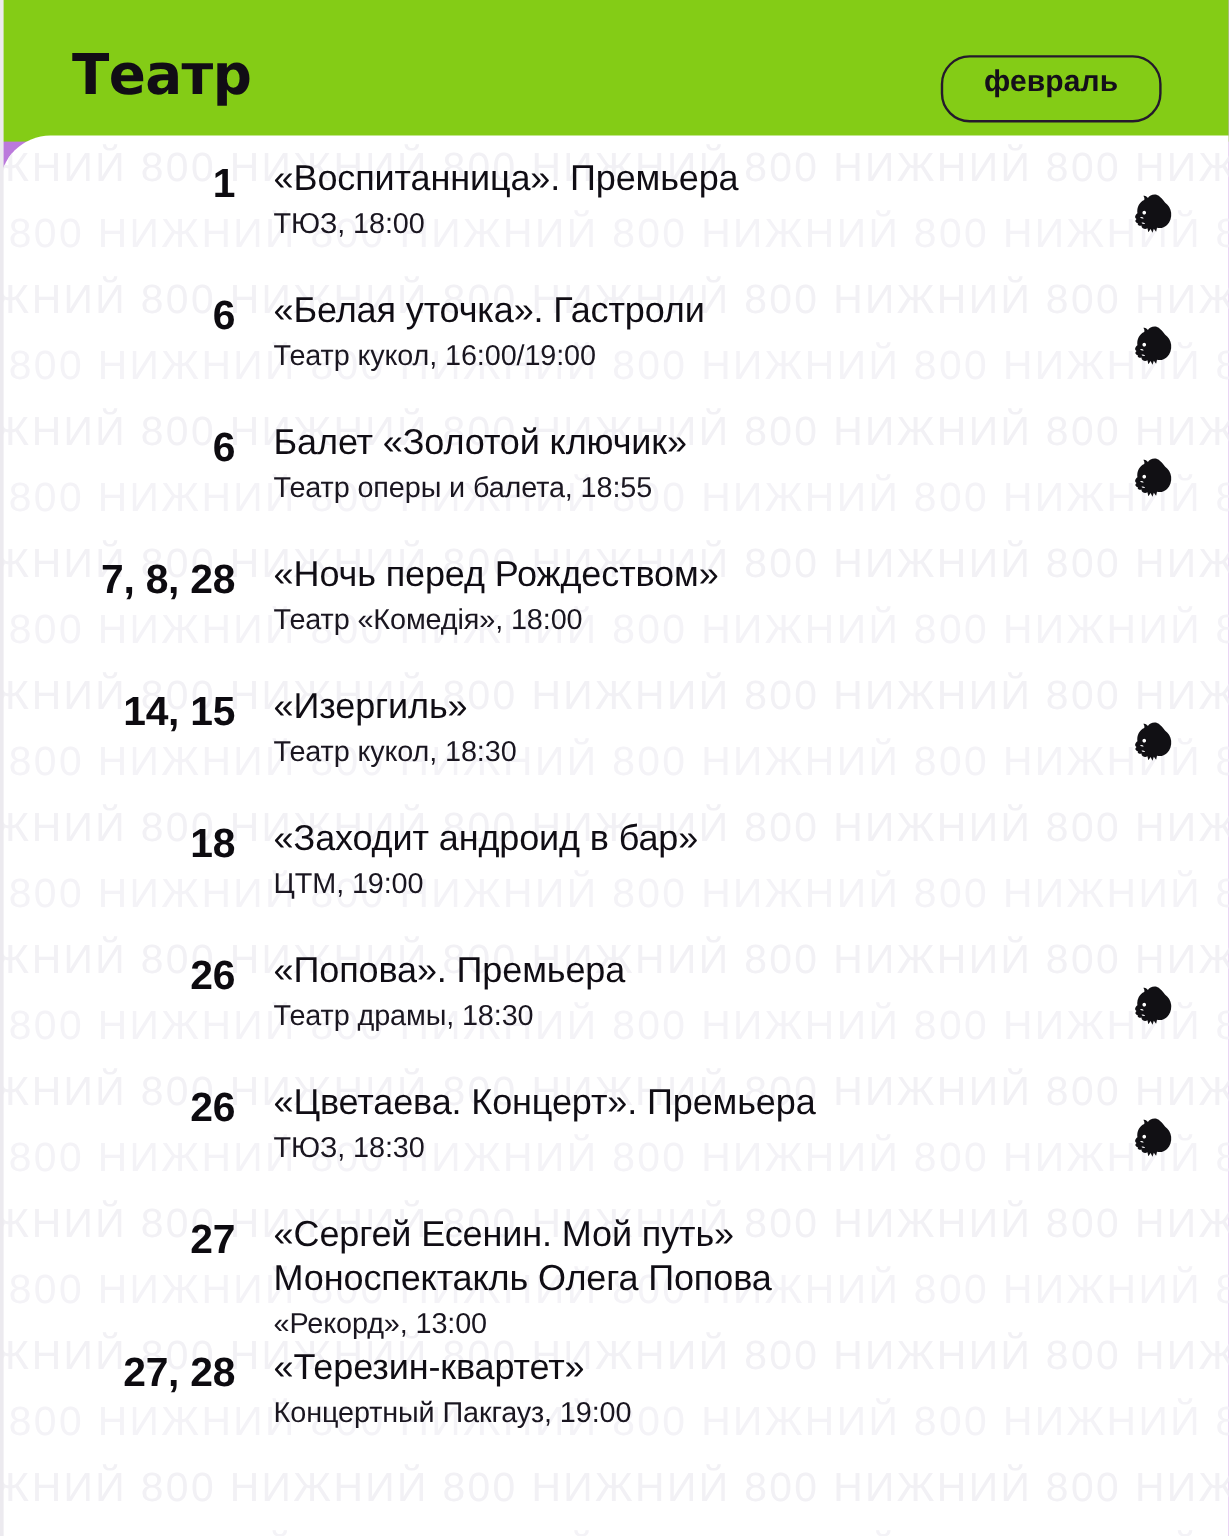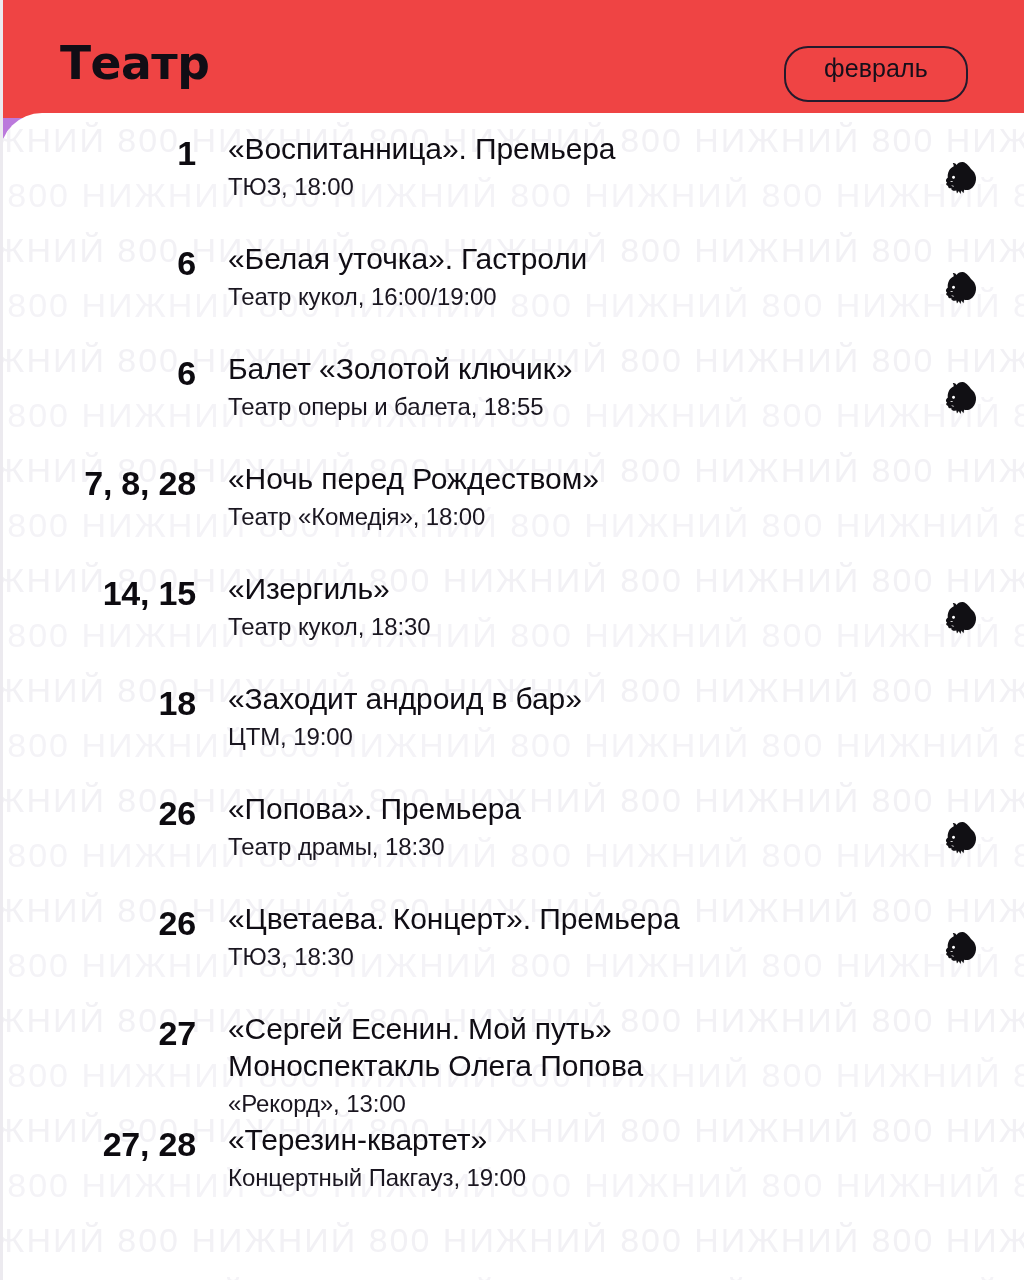--- a/index.html
+++ b/index.html
@@ -25,21 +25,21 @@
     background: #bb79dc;
     overflow: hidden;
   }
 
   
   .header {
     position: absolute;
     top: 0; left: 0;
     width: 1024px;
     height: 118px;
-    background: #ef4444;
+    background: #84cc16;
     z-index: 5;
   }
 
   .header-title {
     position: absolute;
     left: 60px;
     top: 36px;
     font-size: 47px;
     line-height: 54px;
     font-weight: 700;
@@ -58,21 +58,21 @@
     height: 56px;
     min-width: 184px;
     padding: 0 26px;
     border: 2px solid #241a2c;
     border-radius: 24px;
     background: transparent;
     color: #150f1a;
     font-size: 25px;
     line-height: 40px;
     text-align: center;
-    font-weight: 400;
+    font-weight: 700;
     letter-spacing: 0.1px;
     white-space: nowrap;
   }
 
   
   .sheet {
     position: absolute;
     left: 0;
     top: 113px;
     width: 1024px;

